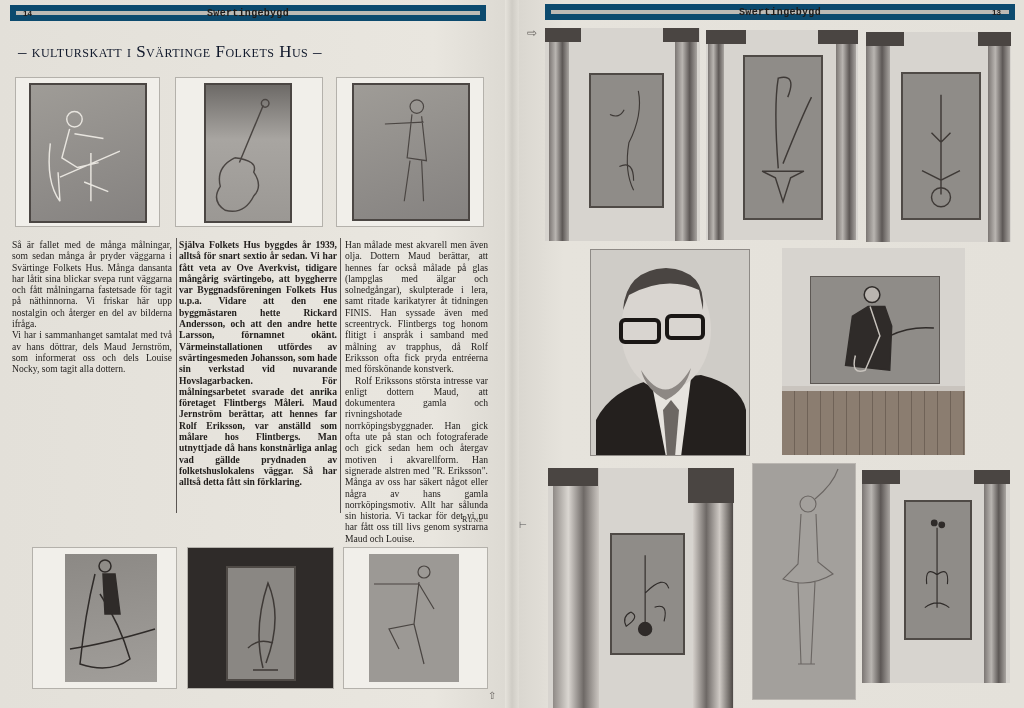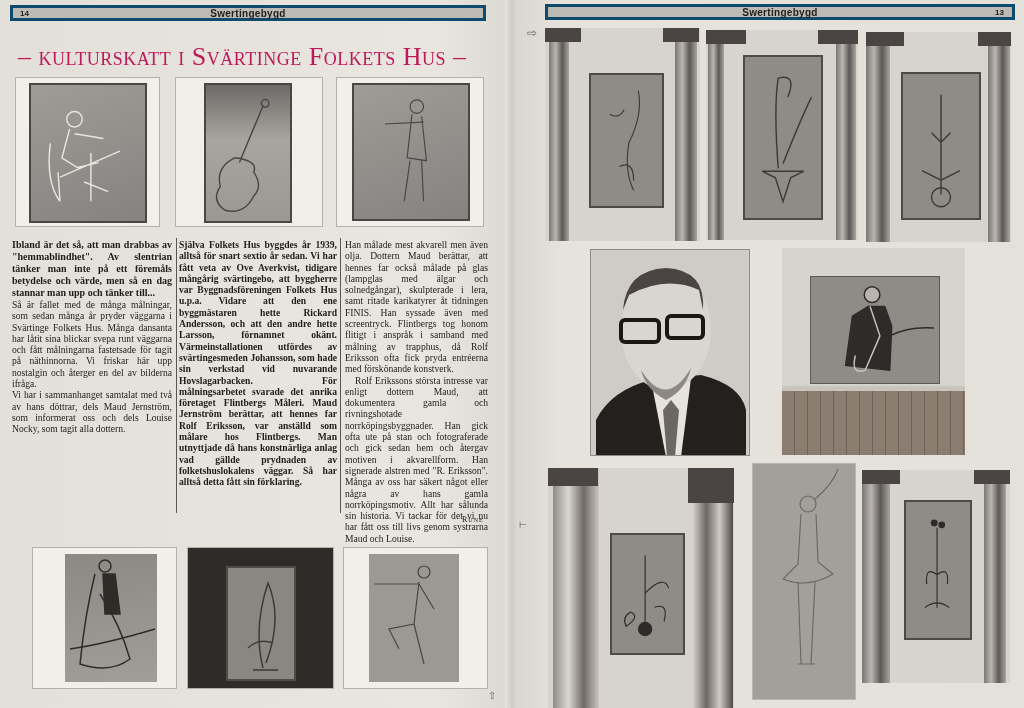--- a/index.html
+++ b/index.html
@@ -1,24 +1,24 @@
 <!DOCTYPE html>
 <html><head>
 <meta charset="utf-8">
 <style>
   html,body{margin:0;padding:0;}
   body{width:1024px;height:708px;overflow:hidden;background:#d9d6cf;position:relative;font-family:"Liberation Serif",serif;color:#1f1c1a;}
   .page{position:absolute;top:0;height:708px;background:#e6e3dc;}
   .page.left{left:0;width:510px;background:linear-gradient(90deg,#e3e0d9 0%,#e9e6df 85%,#dcd9d2 100%);}
   .page.right{left:512px;width:512px;background:linear-gradient(90deg,#d8d5ce 0%,#e6e3dc 10%,#e4e1da 100%);}
   .gutter{position:absolute;left:505px;top:0;width:14px;height:708px;background:linear-gradient(90deg,#e6e3dc,#cfccc5,#e0ddd6);}
-  .headerbar{position:absolute;height:16px;background:#bdbab4;border:3px solid #0c4a6e;box-sizing:border-box;display:flex;align-items:center;justify-content:center;}
+  .headerbar{position:absolute;height:16px;background:#bdbab4;border:6px solid #0c4a6e;box-sizing:border-box;display:flex;align-items:center;justify-content:center;}
   .headerbar .pnum{position:absolute;font-family:"Liberation Sans",sans-serif;font-weight:bold;font-size:8px;}
-  .headerbar .mast{font-family:Liberation Sans, sans-serif;font-weight:bold;font-size:10px;letter-spacing:0.3px;}
-  .title{position:absolute;left:18px;top:42px;width:470px;font-size:26px;letter-spacing:0.5px;white-space:nowrap;font-variant:small-caps;color:#be185d;}
+  .headerbar .mast{font-family:Liberation Mono, monospace;font-weight:bold;font-size:10px;letter-spacing:0.3px;}
+  .title{position:absolute;left:18px;top:42px;width:470px;font-size:17px;letter-spacing:0.5px;white-space:nowrap;font-variant:small-caps;color:#0f172a;}
   .fig{position:absolute;background:#f1efea;border:1px solid #b4b1ab;box-sizing:border-box;}
   .art{position:absolute;background:linear-gradient(160deg,#9f9c97,#858280);border:2px solid #4b4643;box-sizing:border-box;}
   .art svg{width:100%;height:100%;display:block;}
   .col{position:absolute;font-size:9.6px;line-height:11.3px;text-align:justify;}
   .col p{margin:0;}
   .col .lead{font-weight:bold;font-size:10px;line-height:12px;}
   .col .ind{text-indent:10px;}
   .rule{position:absolute;top:238px;width:1px;height:275px;background:#5a5552;}
   .sign{position:absolute;font-size:8px;letter-spacing:1px;font-variant:small-caps;}
   .photo{position:absolute;background:#d7d4cf;box-sizing:border-box;overflow:hidden;}
@@ -67,21 +67,20 @@
     <svg viewBox="0 0 118 138">
         <g fill="none" stroke="#4a4542" stroke-width="1.2">
           <circle cx="65" cy="22" r="7"></circle>
           <path d="M32 40 L72 38 M60 30 L55 75 L75 78 L70 32 M58 78 L52 120 M70 78 L72 120"></path>
         </g>
       </svg>
   </div>
 </div>
 
 <div class="col" style="left:12px;top:239px;width:160px;">
-  <p class="lead">Ibland är det så, att man drabbas av "hemmablindhet". Av slentrian tänker man inte på ett föremåls betydelse och värde, men så en dag stannar man upp och tänker till...</p>
   <p>Så är fallet med de många målningar, som sedan många år pryder väggarna i Svärtinge Folkets Hus. Många dansanta har låtit sina blickar svepa runt väggarna och fått målningarna fastetsade för tagit på näthinnorna. Vi friskar här upp nostalgin och återger en del av bilderna ifråga.</p>
   <p>Vi har i sammanhanget samtalat med två av hans döttrar, dels Maud Jernström, som informerat oss och dels Louise Nocky, som tagit alla dottern.</p>
 </div>
 <div class="rule" style="left:176px;"></div>
 <div class="col" style="left:179px;top:239px;width:158px;font-weight:bold;">
   <p>Själva Folkets Hus byggdes år 1939, alltså för snart sextio år sedan. Vi har fått veta av Ove Averkvist, tidigare mångårig svärtingebo, att byggherre var Byggnadsföreningen Folkets Hus u.p.a. Vidare att den ene byggmästaren hette Rickard Andersson, och att den andre hette Larsson, förnamnet okänt. Värmeinstallationen utfördes av svärtingesmeden Johansson, som hade sin verkstad vid nuvarande Hovslagarbacken. För målningsarbetet svarade det anrika företaget Flintbergs Måleri. Maud Jernström berättar, att hennes far Rolf Eriksson, var anställd som målare hos Flintbergs. Man utnyttjade då hans konstnärliga anlag vad gällde prydnaden av folketshuslokalens väggar. Så har alltså detta fått sin förklaring.</p>
 </div>
 <div class="rule" style="left:340px;"></div>
 <div class="col" style="left:345px;top:239px;width:143px;">
   <p>Han målade mest akvarell men även olja. Dottern Maud berättar, att hennes far också målade på glas (lampglas med älgar och solnedgångar), skulpterade i lera, samt ritade karikatyrer åt tidningen FINIS. Han syssade även med screentryck. Flintbergs tog honom flitigt i anspråk i samband med målning av trapphus, då Rolf Eriksson ofta fick pryda entréerna med förskönande konstverk.</p>

